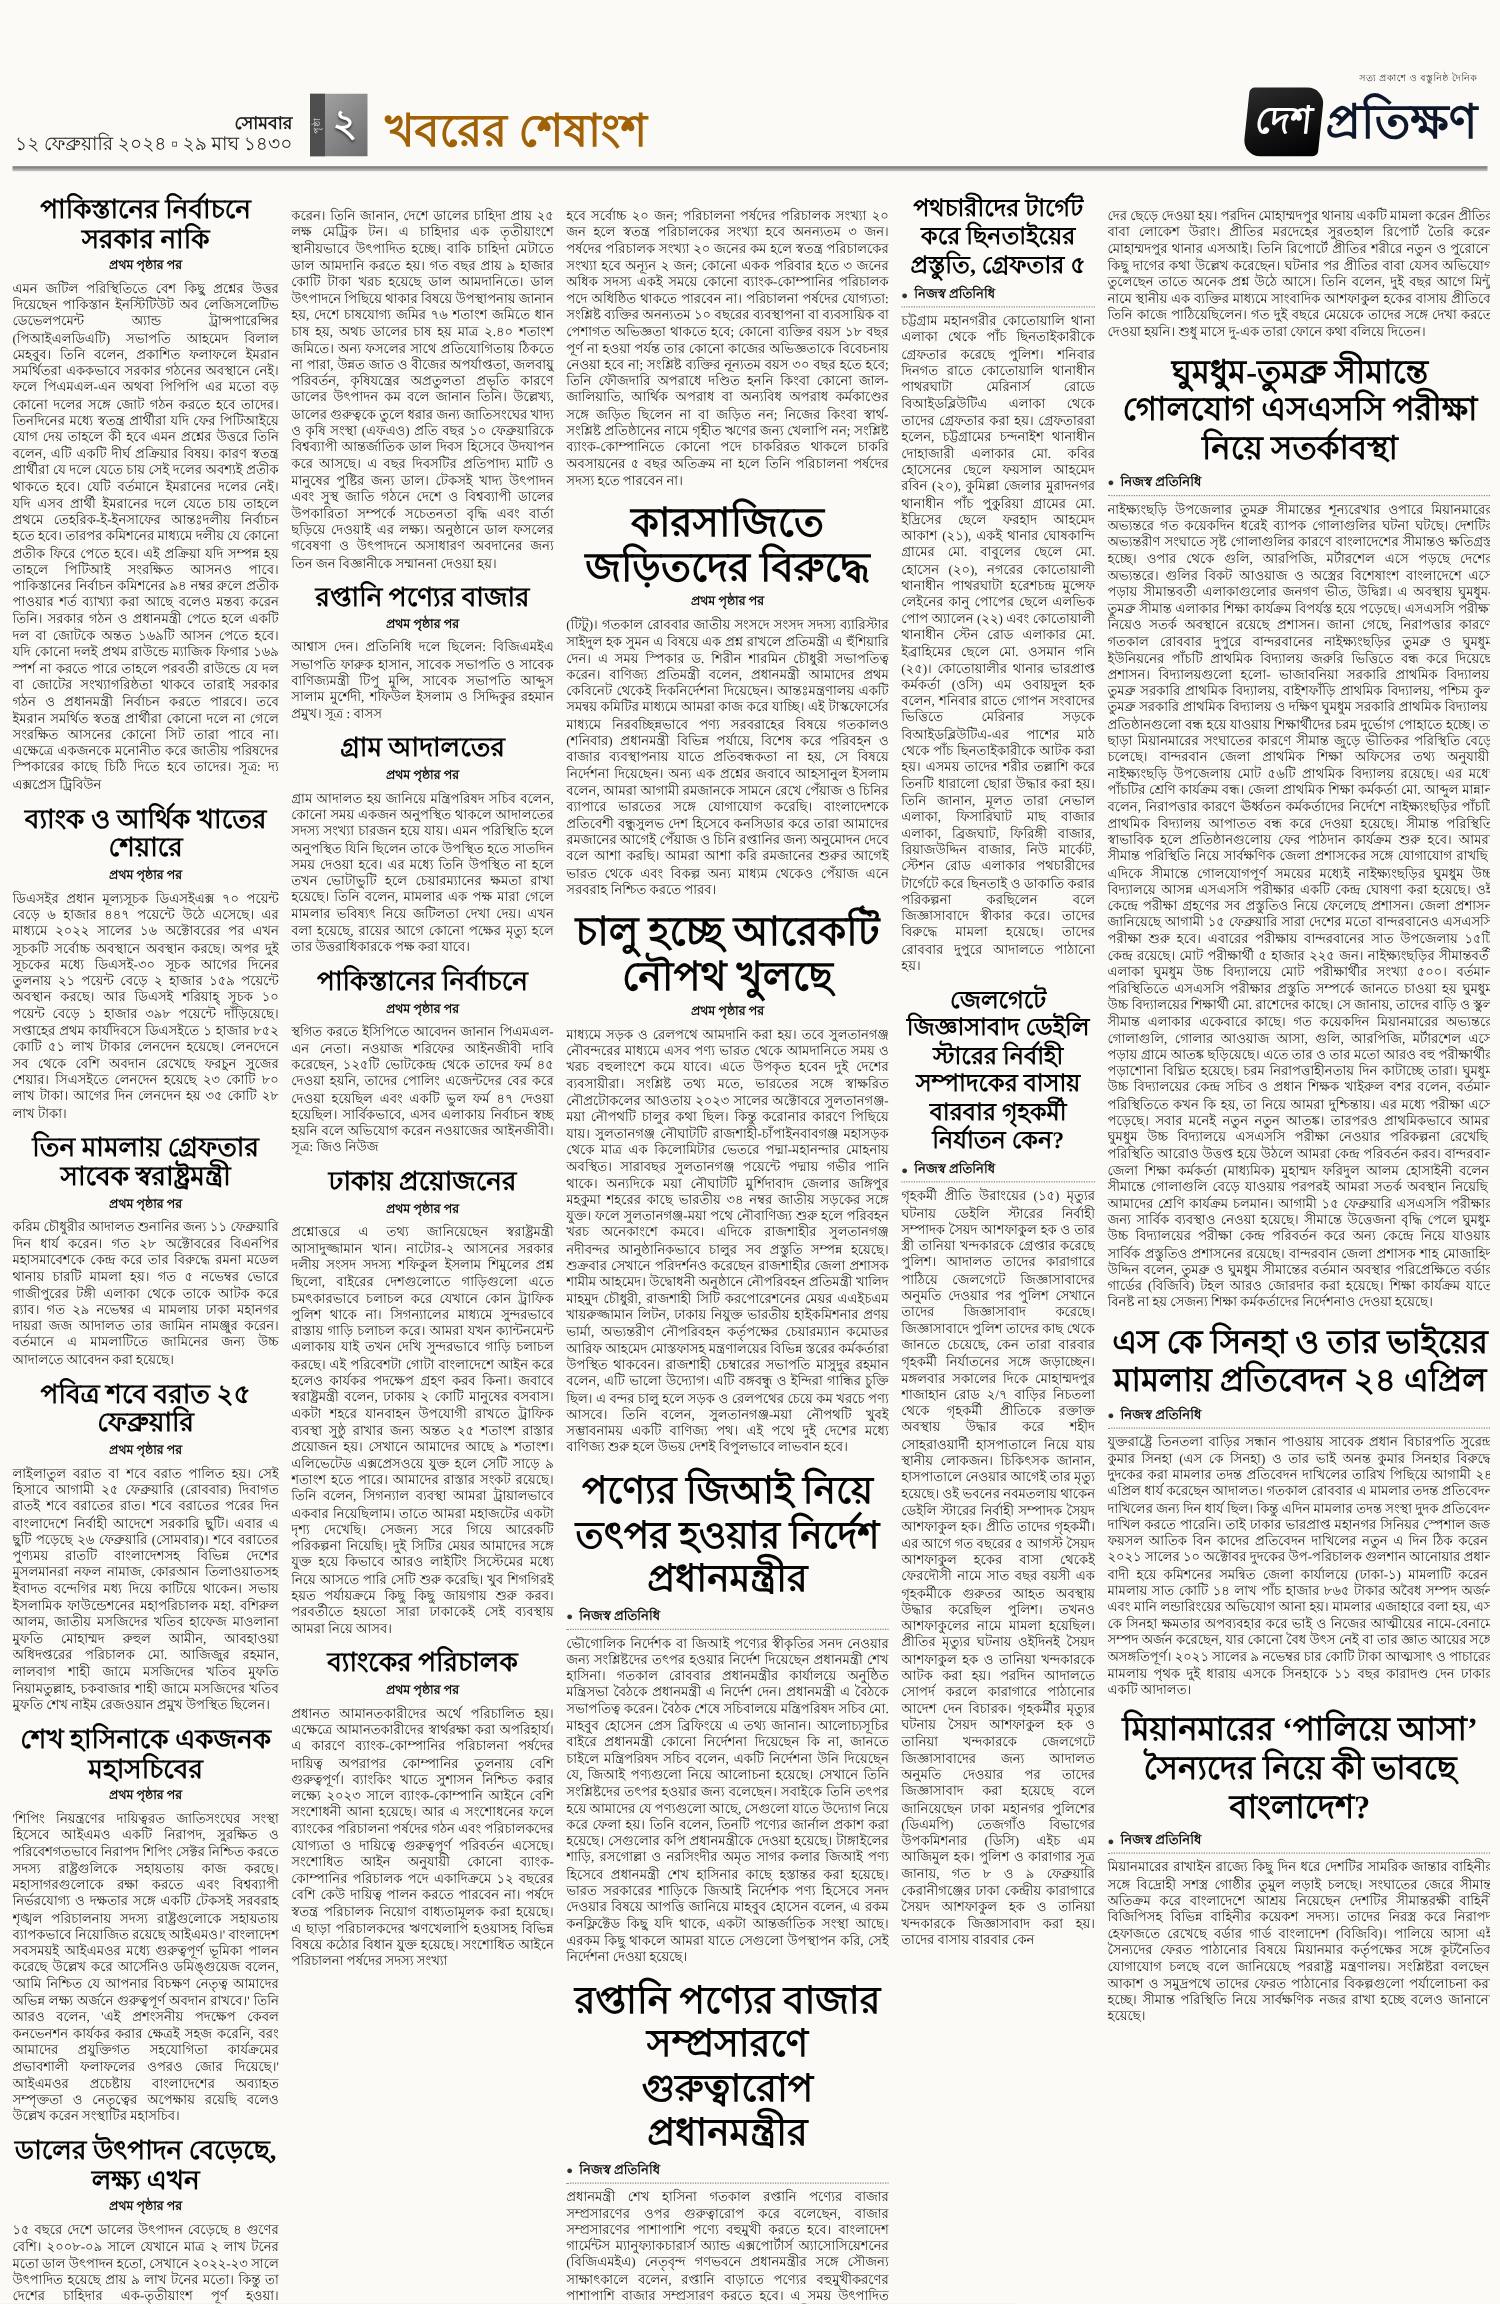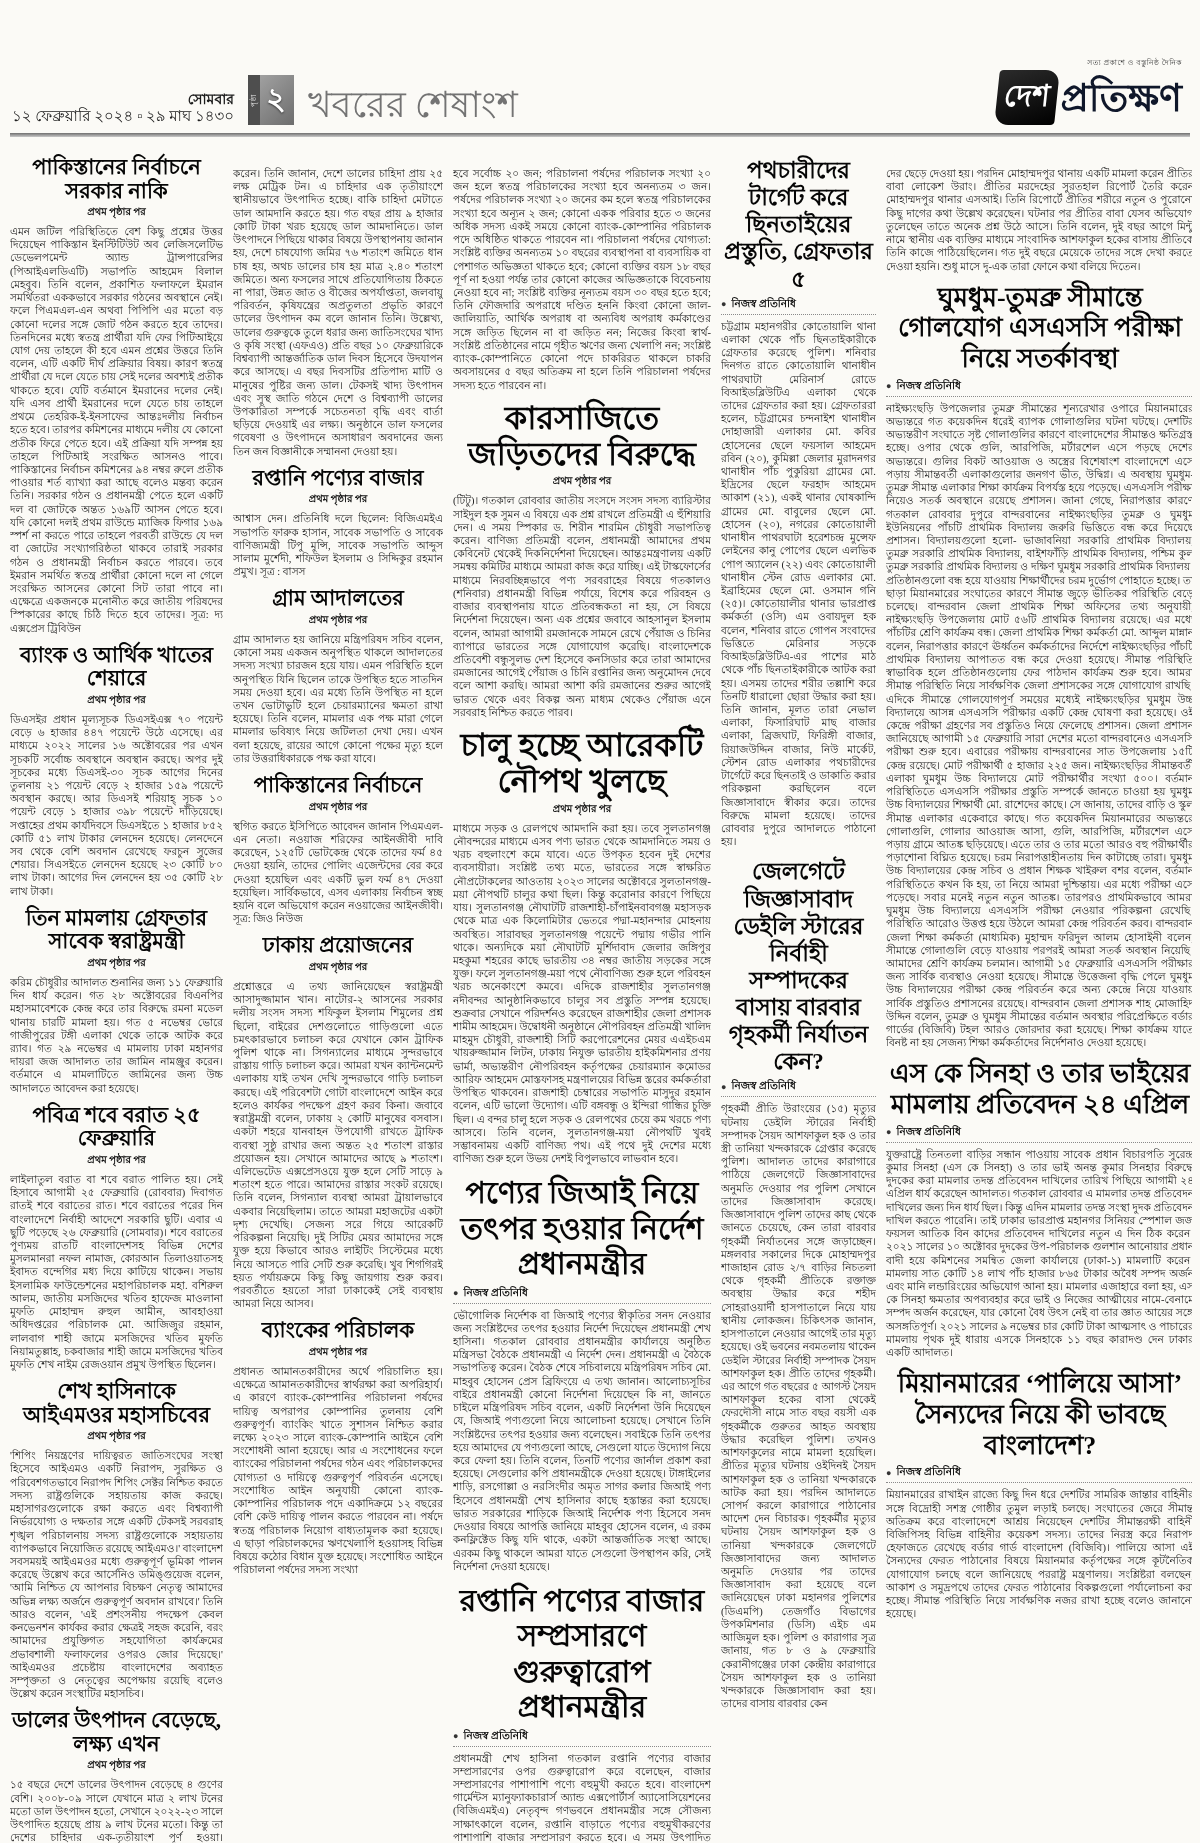--- a/index.html
+++ b/index.html
@@ -10,21 +10,21 @@
   header{display:flex;align-items:flex-end;gap:14px;padding:26px 4px 4px;}
   .date-block{text-align:right;line-height:1.15;min-width:92px;font-family:Liberation Serif, serif;}
   .weekday{font-size:14px;font-weight:bold;}
   .date-line{font-size:15px;color:#222;}
   .page-badge{position:relative;width:46px;height:50px;background:linear-gradient(135deg,#a8a8a8,#6d6d6d);
       display:flex;align-items:center;justify-content:center;}
   .pg-label{position:absolute;left:0;top:0;bottom:0;width:12px;background:#4e4e4e;color:#eee;
       font-size:7px;writing-mode:vertical-rl;transform:rotate(180deg);
       display:flex;align-items:center;justify-content:center;letter-spacing:1px;}
   .pg-num{color:#fff;font-size:30px;font-weight:900;margin-left:10px;text-shadow:0 1px 2px #333;}
-  .section-title{font-size:36px;font-weight:400;color:#737373;letter-spacing:0;line-height:1;padding-bottom:2px;}
+  .section-title{font-size:36px;font-weight:700;color:#a16207;letter-spacing:0;line-height:1;padding-bottom:2px;}
   .masthead{margin-left:auto;text-align:right;padding-right:6px;margin-top:25px;}
   .tagline{font-size:7.5px;color:#333;margin-bottom:1px;letter-spacing:.5px;}
   .logo{display:flex;align-items:center;gap:4px;justify-content:flex-end;}
   .logo-badge{background:linear-gradient(160deg,#2b2b2b,#000);color:#fff;font-size:30px;font-weight:900;
       padding:2px 7px;border-radius:4px 14px 4px 14px;transform:skewX(-6deg);display:inline-block;}
   .logo-text{font-size:38px;font-weight:900;color:#0f172a;line-height:1;text-align:right;}
   .rule{height:4px;background:linear-gradient(#6f6f6f,#c9c9c9);margin:4px 2px 10px;}
   
   .cols{display:flex;gap:10px;height:1732px;overflow:hidden;padding:0 2px;}
   .col{overflow:hidden;}
@@ -32,21 +32,21 @@
   .cont{margin-top:20px;}
   .jump-head{font-weight:900;text-align:center;color:#060606;line-height:1.12;margin:9px 0 1px;}
   .jump-label{font-size:10px;font-weight:bold;text-align:center;margin:0 0 4px;color:#111;}
   .story-head{font-weight:900;text-align:center;color:#060606;line-height:1.18;margin:10px 0 3px;}
   .byline{display:flex;align-items:center;gap:5px;font-size:10.5px;font-weight:bold;color:#111;margin:2px 0 1px;}
   .byline-bullet{font-size:9px;color:#333;}
   .byline-rule{border-bottom:1px dotted #8a8a8a;margin:1px 0 5px;}
   .col-0 .jump-head,.col-1 .jump-head{font-size:21px;}
   .col-2 .jump-head{font-size:32px;}
   .col-2 .story-head{font-size:30px;}
-  .col-3 .story-head{font-size:23px;}
+  .col-3 .story-head{font-size:19px;}
   .col-4 .story-head{font-size:26px;}
 </style>
 </head>
 <body>
 
 <div class="page">
   <header>
     <div class="date-block">
       <div class="weekday">সোমবার</div>
       <div class="date-line">১২ ফেব্রুয়ারি ২০২৪ ▫ ২৯ মাঘ ১৪৩০</div>
@@ -81,21 +81,21 @@
           <h2 class="jump-head">তিন মামলায় গ্রেফতার সাবেক স্বরাষ্ট্রমন্ত্রী</h2>
           <div class="jump-label">প্রথম পৃষ্ঠার পর</div>
           <p class="body">করিম চৌধুরীর আদালত শুনানির জন্য ১১ ফেব্রুয়ারি দিন ধার্য করেন। গত ২৮ অক্টোবরের বিএনপির মহাসমাবেশকে কেন্দ্র করে তার বিরুদ্ধে রমনা মডেল থানায় চারটি মামলা হয়। গত ৫ নভেম্বর ভোরে গাজীপুরের টঙ্গী এলাকা থেকে তাকে আটক করে র‌্যাব। গত ২৯ নভেম্বর এ মামলায় ঢাকা মহানগর দায়রা জজ আদালত তার জামিন নামঞ্জুর করেন। বর্তমানে এ মামলাটিতে জামিনের জন্য উচ্চ আদালতে আবেদন করা হয়েছে।</p>
         </article>
         <article class="article">
           <h2 class="jump-head">পবিত্র শবে বরাত ২৫ ফেব্রুয়ারি</h2>
           <div class="jump-label">প্রথম পৃষ্ঠার পর</div>
           <p class="body">লাইলাতুল বরাত বা শবে বরাত পালিত হয়। সেই হিসাবে আগামী ২৫ ফেব্রুয়ারি (রোববার) দিবাগত রাতই শবে বরাতের রাত। শবে বরাতের পরের দিন বাংলাদেশে নির্বাহী আদেশে সরকারি ছুটি। এবার এ ছুটি পড়েছে ২৬ ফেব্রুয়ারি (সোমবার)। শবে বরাতের পুণ্যময় রাতটি বাংলাদেশসহ বিভিন্ন দেশের মুসলমানরা নফল নামাজ, কোরআন তিলাওয়াতসহ ইবাদত বন্দেগির মধ্য দিয়ে কাটিয়ে থাকেন। সভায় ইসলামিক ফাউন্ডেশনের মহাপরিচালক মহা. বশিরুল আলম, জাতীয় মসজিদের খতিব হাফেজ মাওলানা মুফতি মোহাম্মদ রুহুল আমীন, আবহাওয়া অধিদপ্তরের পরিচালক মো. আজিজুর রহমান, লালবাগ শাহী জামে মসজিদের খতিব মুফতি নিয়ামতুল্লাহ, চকবাজার শাহী জামে মসজিদের খতিব মুফতি শেখ নাইম রেজওয়ান প্রমুখ উপস্থিত ছিলেন।</p>
         </article>
         <article class="article">
-          <h2 class="jump-head">শেখ হাসিনাকে আইএমওর মহাসচিবের</h2>
+          <h2 class="jump-head">শেখ হাসিনাকে একজনক মহাসচিবের</h2>
           <div class="jump-label">প্রথম পৃষ্ঠার পর</div>
           <p class="body">'শিপিং নিয়ন্ত্রণের দায়িত্বরত জাতিসংঘের সংস্থা হিসেবে আইএমও একটি নিরাপদ, সুরক্ষিত ও পরিবেশগতভাবে নিরাপদ শিপিং সেক্টর নিশ্চিত করতে সদস্য রাষ্ট্রগুলিকে সহায়তায় কাজ করছে। মহাসাগরগুলোকে রক্ষা করতে এবং বিশ্বব্যাপী নির্ভরযোগ্য ও দক্ষতার সঙ্গে একটি টেকসই সরবরাহ শৃঙ্খল পরিচালনায় সদস্য রাষ্ট্রগুলোকে সহায়তায় ব্যাপকভাবে নিয়োজিত রয়েছে আইএমও।' বাংলাদেশ সবসময়ই আইএমওর মধ্যে গুরুত্বপূর্ণ ভূমিকা পালন করেছে উল্লেখ করে আর্সেনিও ডমিঙ্গুয়েজ বলেন, 'আমি নিশ্চিত যে আপনার বিচক্ষণ নেতৃত্ব আমাদের অভিন্ন লক্ষ্য অর্জনে গুরুত্বপূর্ণ অবদান রাখবে।' তিনি আরও বলেন, 'এই প্রশংসনীয় পদক্ষেপ কেবল কনভেনশন কার্যকর করার ক্ষেত্রই সহজ করেনি, বরং আমাদের প্রযুক্তিগত সহযোগিতা কার্যক্রমের প্রভাবশালী ফলাফলের ওপরও জোর দিয়েছে।' আইএমওর প্রচেষ্টায় বাংলাদেশের অব্যাহত সম্পৃক্ততা ও নেতৃত্বের অপেক্ষায় রয়েছি বলেও উল্লেখ করেন সংস্থাটির মহাসচিব।</p>
         </article>
         <article class="article">
           <h2 class="jump-head">ডালের উৎপাদন বেড়েছে, লক্ষ্য এখন</h2>
           <div class="jump-label">প্রথম পৃষ্ঠার পর</div>
           <p class="body">১৫ বছরে দেশে ডালের উৎপাদন বেড়েছে ৪ গুণের বেশি। ২০০৮-০৯ সালে যেখানে মাত্র ২ লাখ টনের মতো ডাল উৎপাদন হতো, সেখানে ২০২২-২৩ সালে উৎপাদিত হয়েছে প্রায় ৯ লাখ টনের মতো। কিন্তু তা দেশের চাহিদার এক-তৃতীয়াংশ পূর্ণ হওয়া। আন্তর্জাতিক ডাল দিবস উপলক্ষে আয়োজিত অনুষ্ঠানে বক্তারা এসব তথ্য তুলে ধরেন। অনুষ্ঠানে জানানো হয়, ডালের উৎপাদন বাড়াতে উচ্চ ফলনশীল জাত উদ্ভাবন ও আবাদ সম্প্রসারণে কাজ করছে কৃষি মন্ত্রণালয়। বক্তারা বলেন, ডাল আমিষের অন্যতম প্রধান উৎস। দেশের মান���ষের পুষ্টি চাহিদা পূরণে ডালের উৎপাদন আরও বাড়াতে হবে। এ জন্য গবেষণা ও সম্প্রসারণ কার্যক্রম জোরদারের তাগিদ দেন তারা।</p>
         </article>
       </div>
       <div class="col col-1" style="width: 210px; flex: 0 0 210px;">

